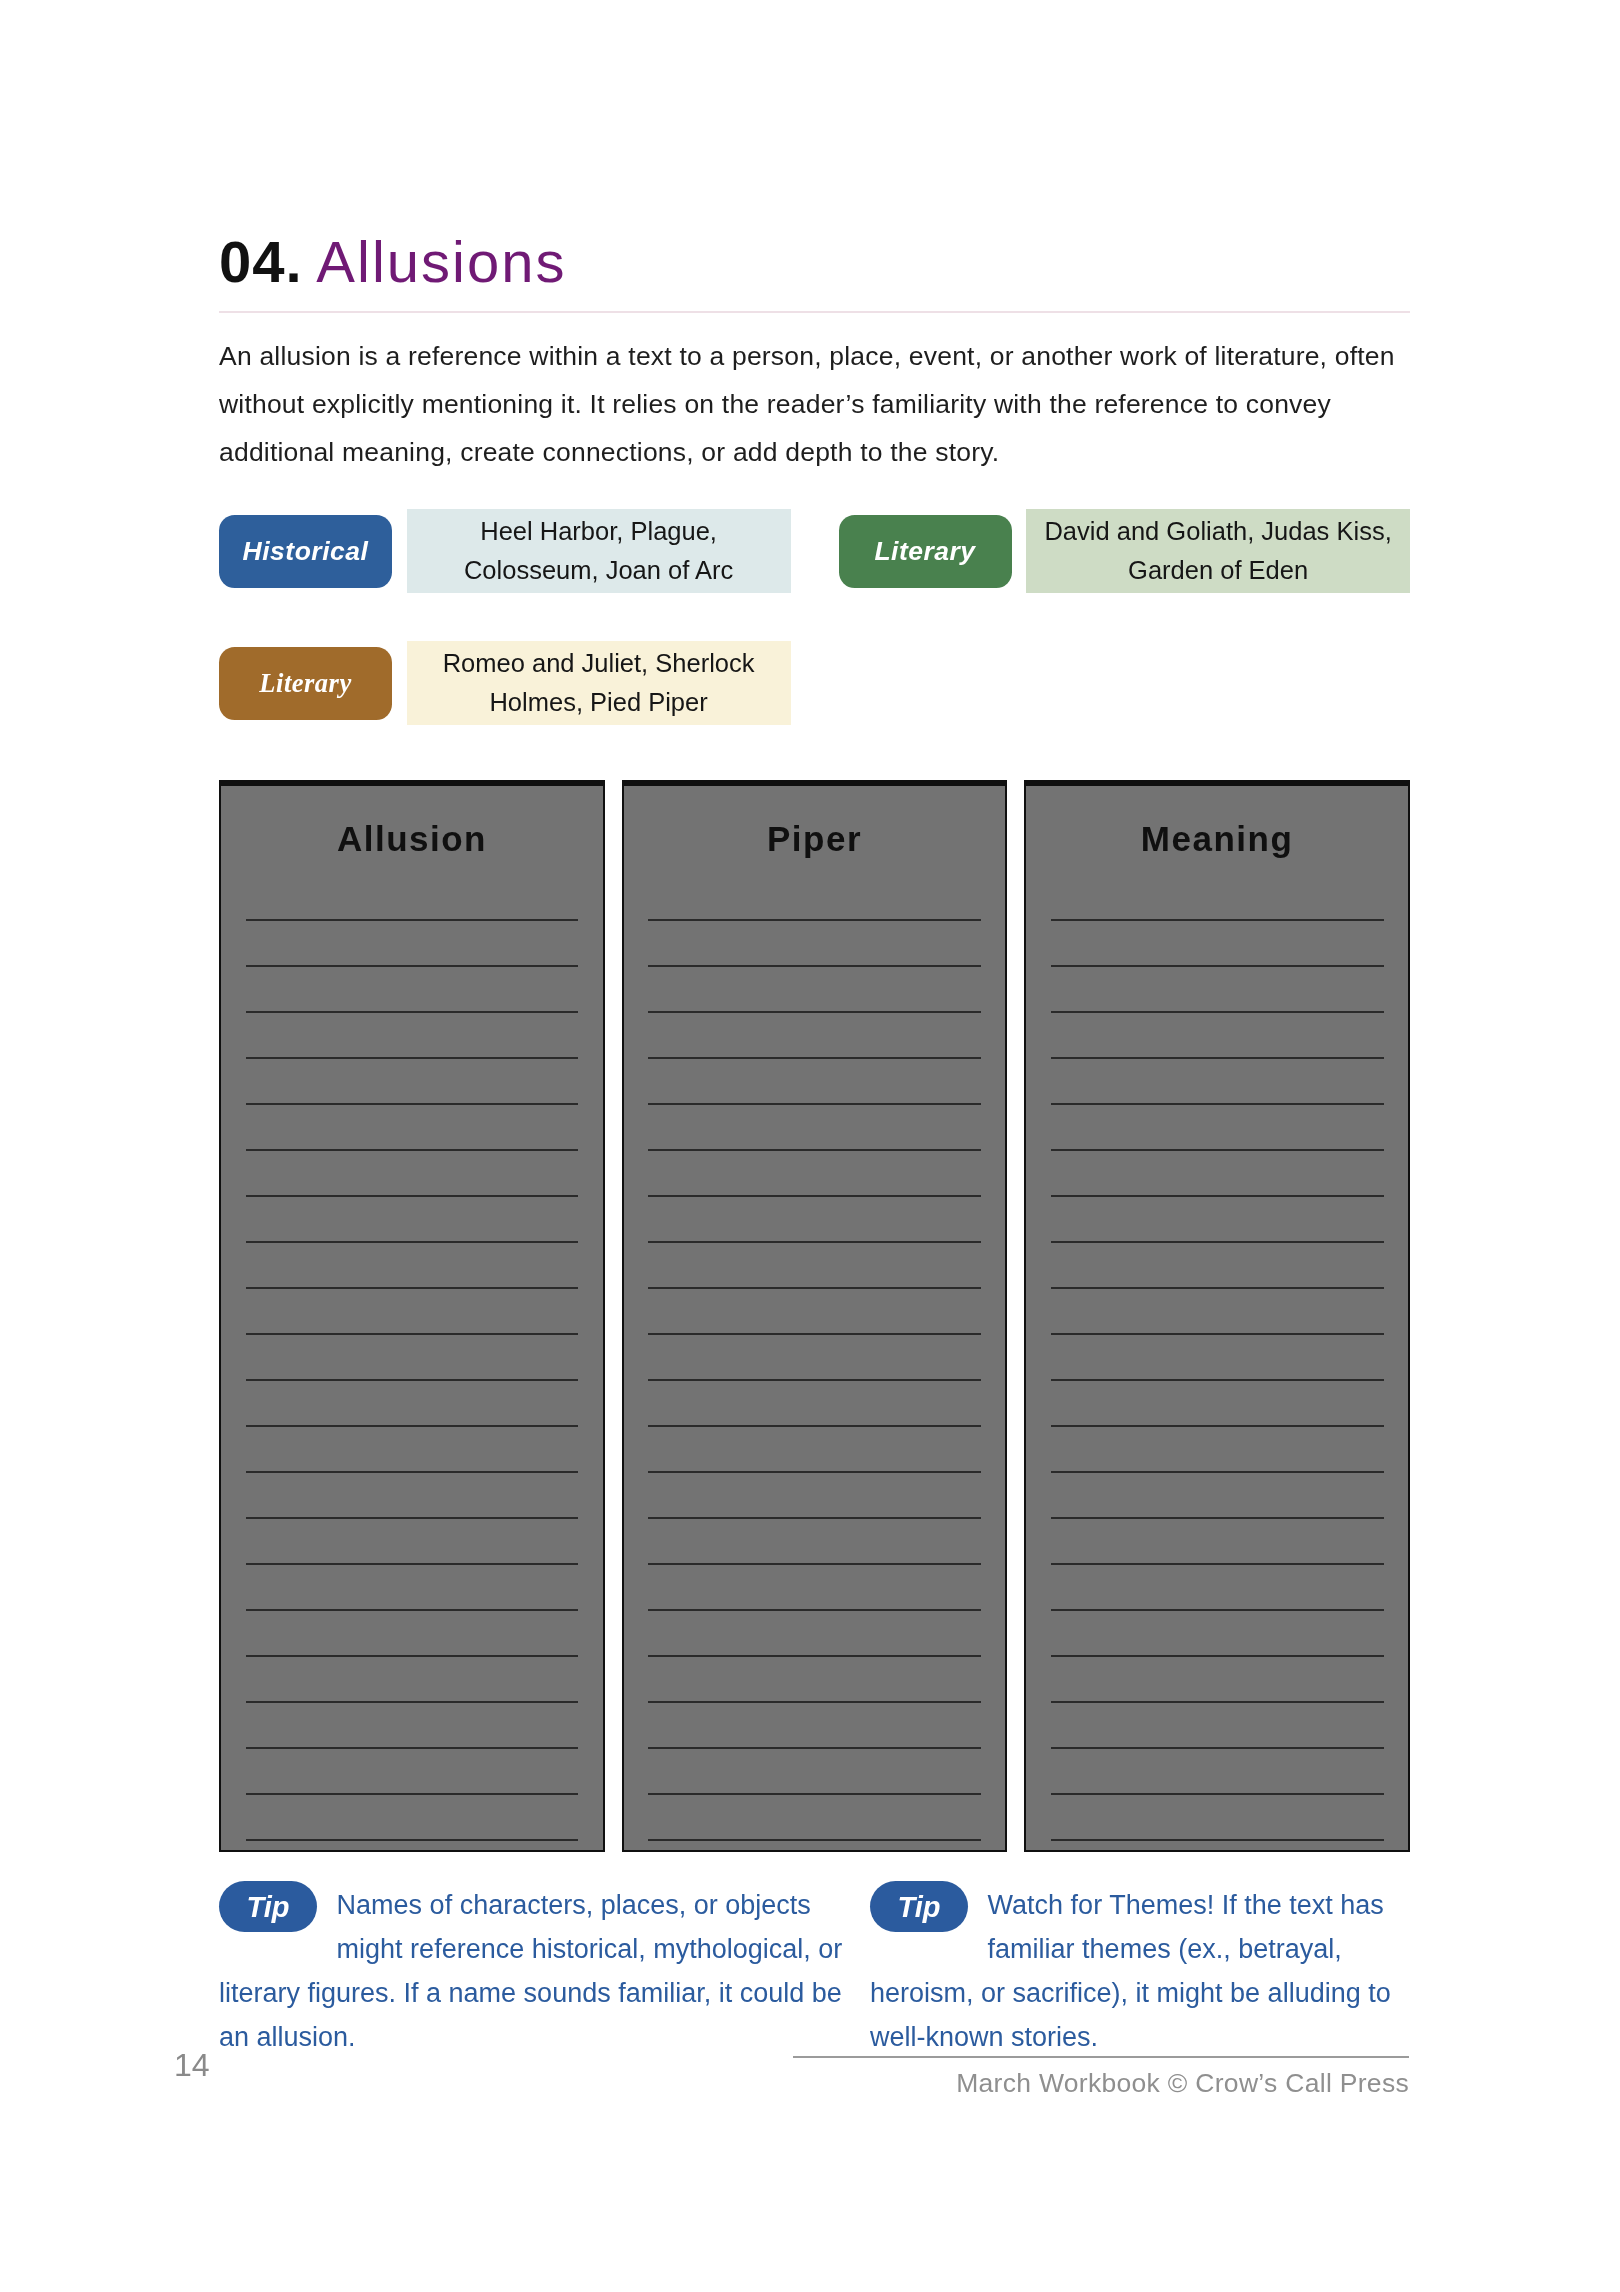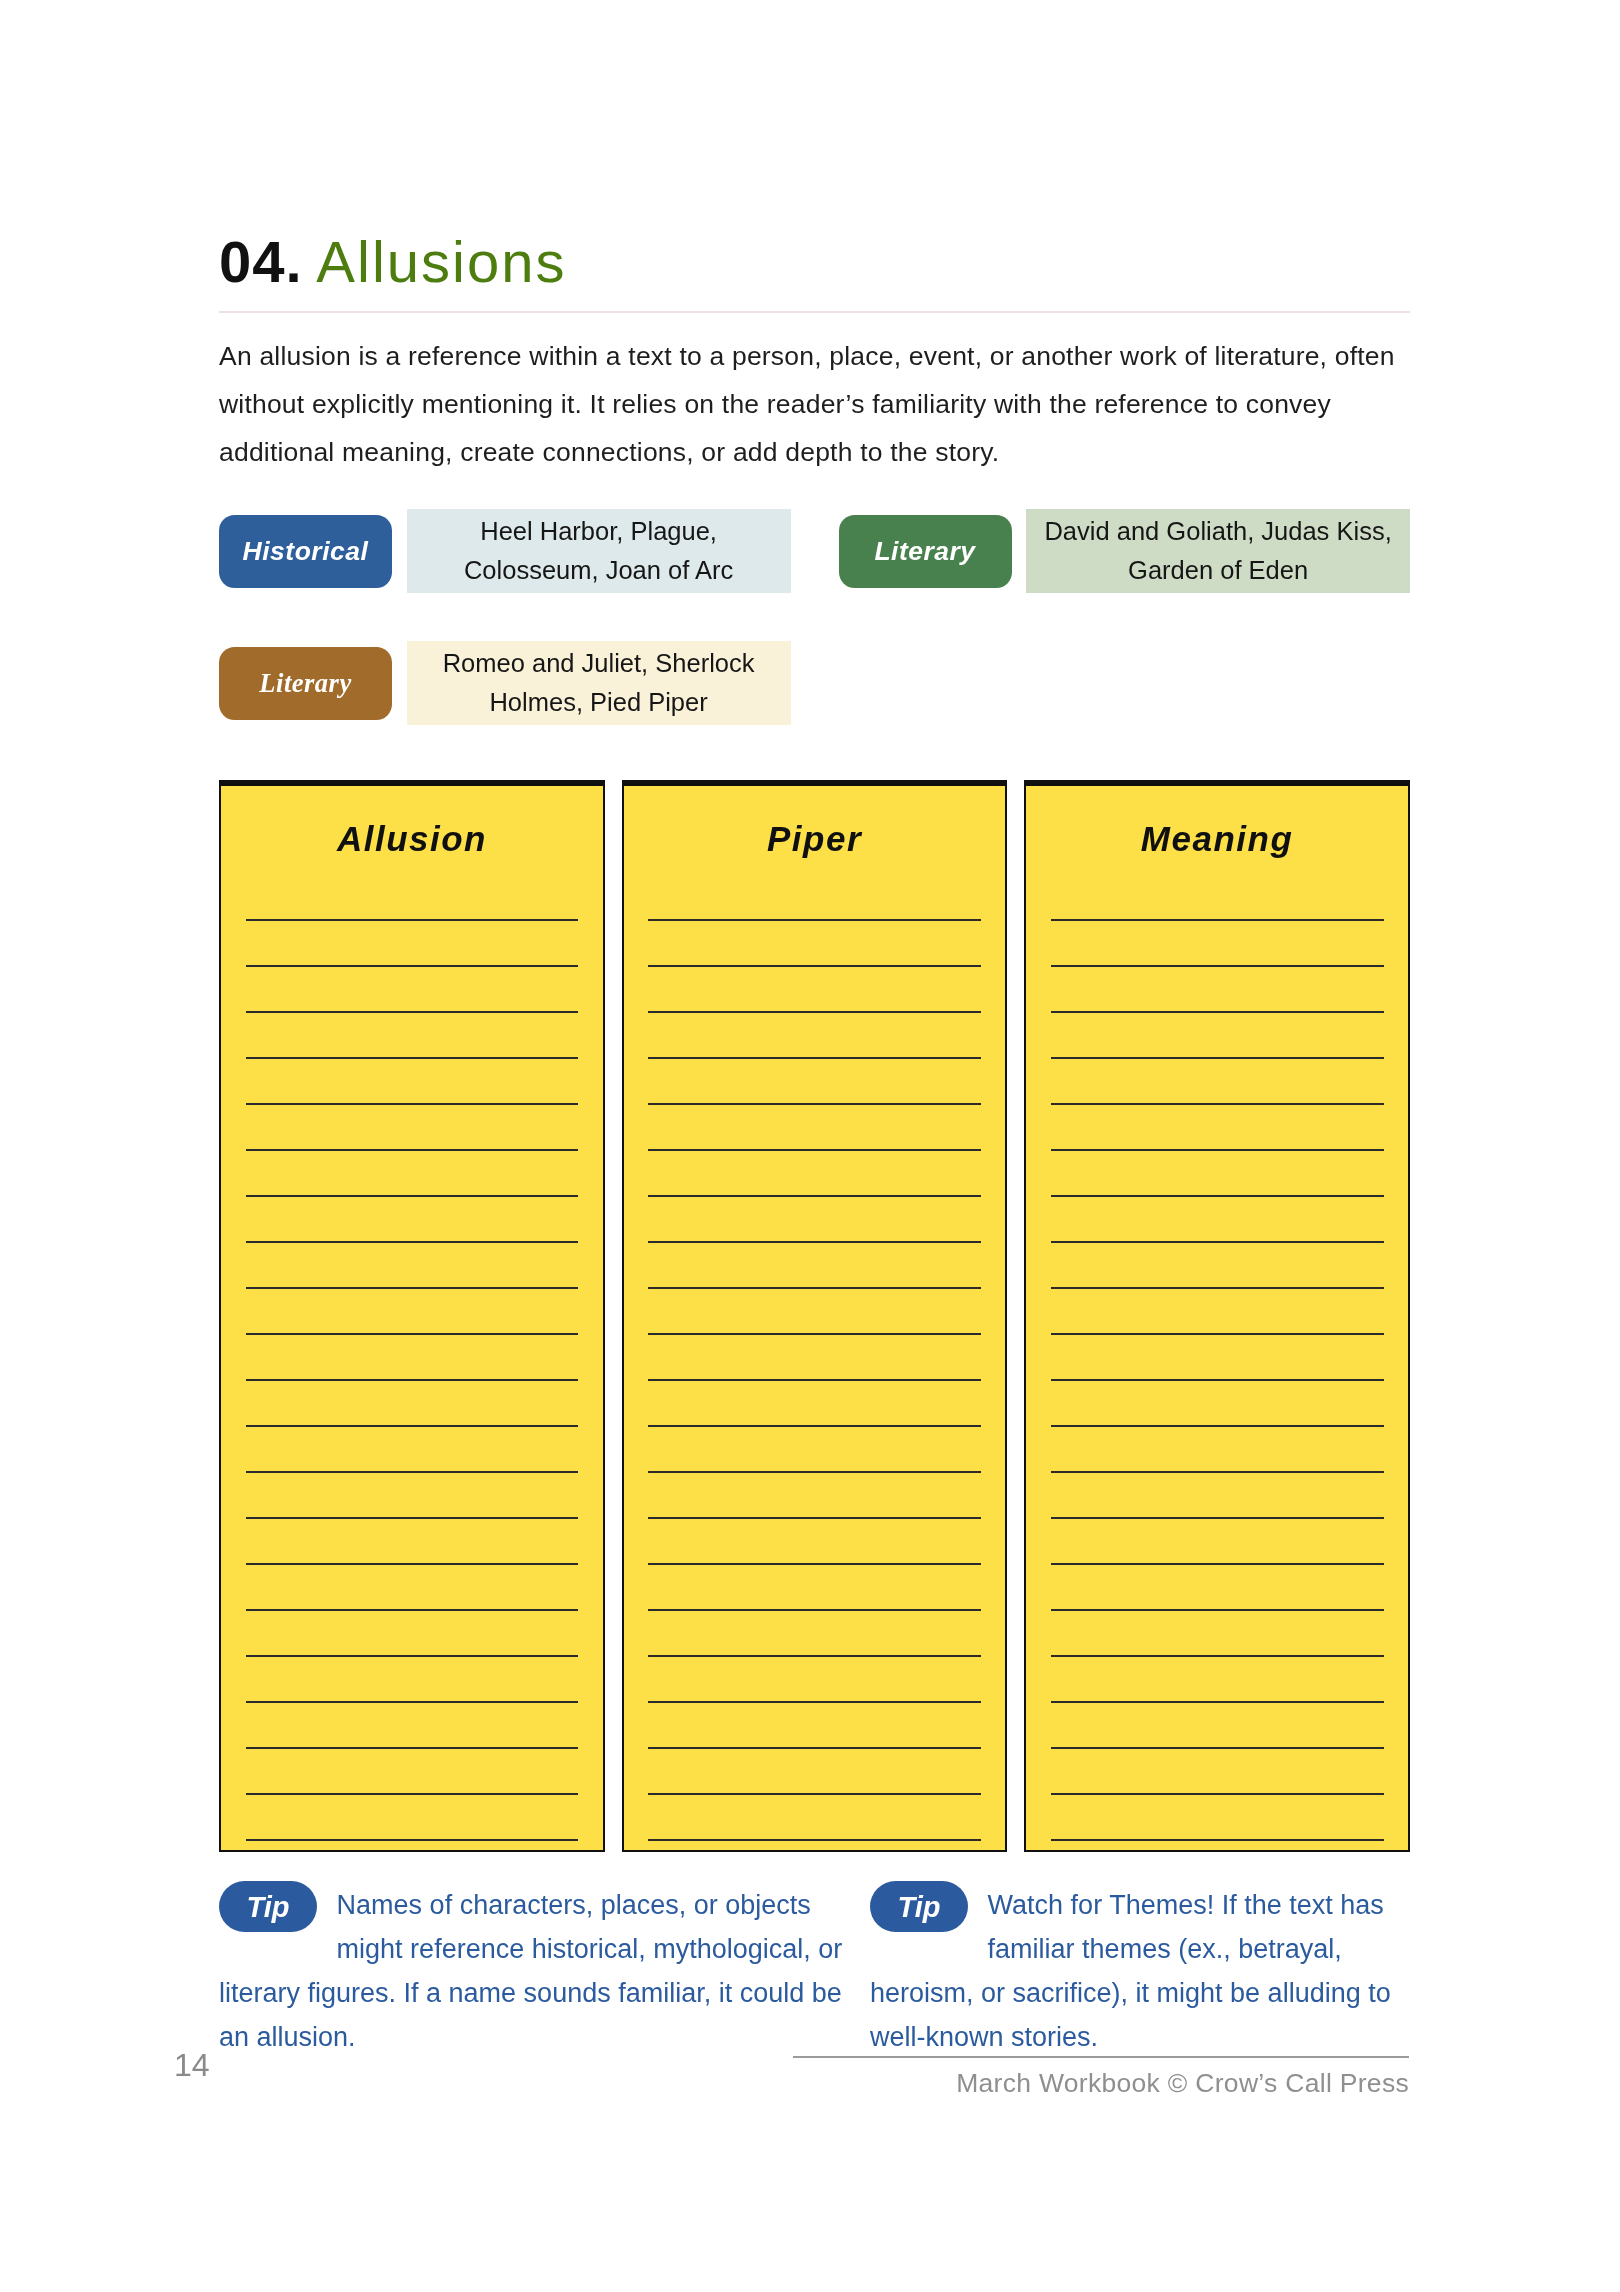--- a/index.html
+++ b/index.html
@@ -8,21 +8,21 @@
     background:#ffffff;
     font-family:"Liberation Sans", sans-serif;
     -webkit-font-smoothing:antialiased;
   }
   .page { position:relative; width:1620px; height:2293px; background:#fff; overflow:hidden; }
   .content { position:absolute; left:219px; top:0; width:1191px; }
 
   
   h1.title-row { margin:228px 0 0 0; font-size:58px; line-height:67px; color:#161616; font-weight:400; }
   .title-num { font-weight:800; letter-spacing:1px; color:#111; }
-  .title-text { font-weight:300; margin-left:13.7px; letter-spacing:2px; color:#4d7c0f; }
+  .title-text { font-weight:300; margin-left:13.7px; letter-spacing:2px; color:#701a75; }
   .title-rule { margin-top:15.7px; border-top:2.9px solid #eee0e6; height:0; }
 
   
   .intro { margin:19.6px 0 0 0; font-size:26.5px; line-height:48px; color:#1e1e1e; width:1191px; letter-spacing:0.2px; }
 
   
   .categories { margin-top:33px; display:grid; grid-template-columns:1fr 1fr; column-gap:55px; row-gap:15.7px;gap:48px; }
   .category { display:grid; grid-template-columns:173px 1fr; column-gap:14.7px; align-items:center; }
   .badge {
     height:73px; border-radius:15.7px; color:#fff; font-weight:700; font-style:italic;
@@ -39,21 +39,21 @@
   .badge-mythological { background:#8c4f89; }
   .box-mythological   { background:#eed9e6; }
   .badge-literary     { background:#a06b2b;font-family:Liberation Serif, serif; }
   .box-literary       { background:#f9f2d9; }
 
   
   .worksheet { margin-top:55px; display:grid; grid-template-columns:repeat(3,1fr); column-gap:16.7px; }
   .column {
     height:1072px; box-sizing:border-box;
     border:2.9px solid #101010; border-top-width:6.9px;
-    padding:0 24.5px; background:#fde047;font-style:italic;
+    padding:0 24.5px; background:#737373;
   }
   .col-header { margin-top:33px; text-align:center; font-size:35px; font-weight:700; letter-spacing:1.5px; color:#101010; }
   .lines { margin-top:15.7px; }
   .line { height:44px; border-bottom:2px solid #2a2a2a; }
 
   
   .tips { margin-top:31px; display:grid; grid-template-columns:627px 1fr; column-gap:24px; }
   .tip { color:#2b5b9e; font-size:27px; line-height:44px; }
   .tip-pill {
     float:left; width:98px; height:51px; border-radius:25.5px; background:#2b5b9e;

